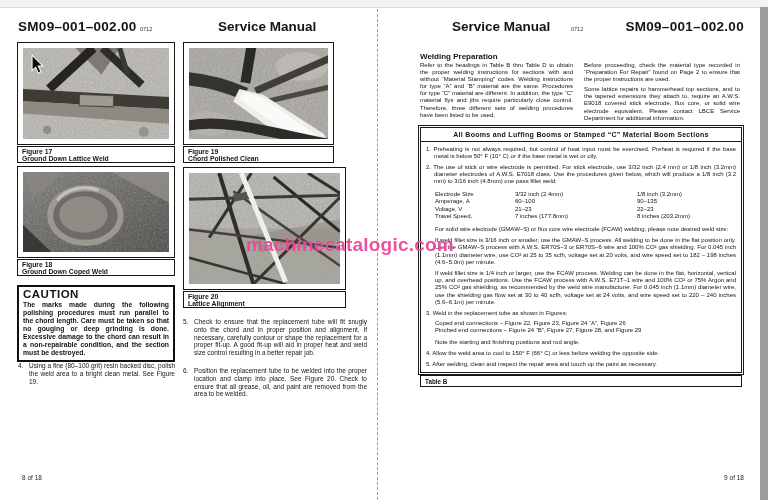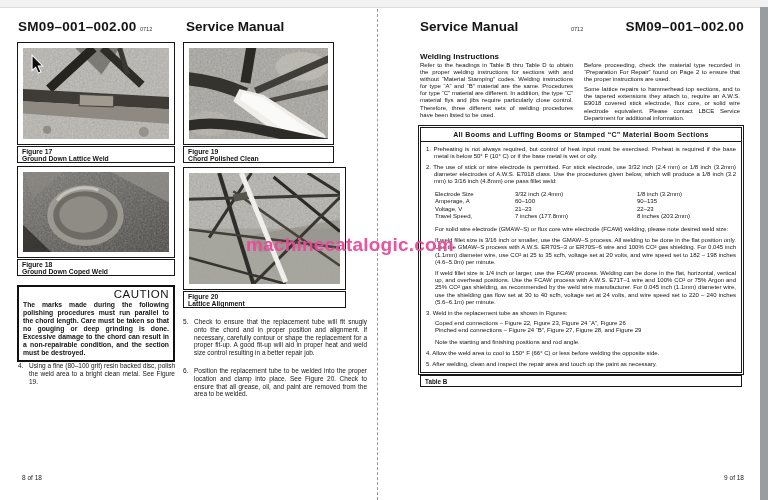--- a/index.html
+++ b/index.html
@@ -5,30 +5,30 @@
   html,body{margin:0;padding:0;background:#fff;}
   .screen{position:relative;width:768px;height:500px;background:#fff;overflow:hidden;
     font-family:"Liberation Sans","DejaVu Sans",sans-serif;color:#141414;}
   .abs{position:absolute;box-sizing:border-box;}
 
   .top-strip{position:absolute;top:0;left:0;width:768px;height:7px;background:#f2f2f3;border-bottom:1px solid #ddd;z-index:60;}
   .scrollbar{position:absolute;right:0;top:7px;width:8px;height:493px;background:#9a9da0;z-index:61;}
   .divider{position:absolute;left:377px;top:9px;height:491px;width:0;border-left:1px dashed #999;z-index:5;}
 
   .page-head-code{font-weight:bold;font-size:13.5px;letter-spacing:0.3px;white-space:nowrap;}
-  .page-head-title{font-weight:bold;font-size:13.5px;white-space:nowrap;}
+  .page-head-title{font-weight:bold;font-size:13.5px;white-space:nowrap;margin-left:32px;}
   .rev{font-size:5.5px;color:#333;white-space:nowrap;}
 
   .fig{border:1.5px solid #161616;background:#fff;padding:5px;}
   .fig svg{display:block;width:100%;height:100%;}
   .figcap{border:1.5px solid #161616;background:#fff;padding:1px 2px 1px 4px;
     font-weight:bold;font-size:6.8px;line-height:7.3px;overflow:hidden;white-space:nowrap;}
 
   .caution{border:2px solid #101010;padding:1px 4px 3px;background:#fff;}
-  .caution-title{font-size:11.5px;font-weight:normal;text-align:right;letter-spacing:0.5px;}
+  .caution-title{font-size:11.5px;font-weight:bold;text-align:left;letter-spacing:0.5px;}
   .caution-text{font-size:6.8px;font-weight:bold;line-height:8px;text-align:justify;margin-top:1px;}
 
   .step{display:flex;font-size:6.5px;line-height:7.8px;}
   .step-num{width:11px;flex:none;}
   .step-text{flex:1;text-align:justify;}
 
   .sec-head{font-size:8px;font-weight:bold;}
   .body-col{font-size:6px;line-height:7.1px;text-align:justify;}
   .body-col p{margin:0 0 3px 0;}
 
@@ -180,21 +180,21 @@
     </div>
 
     <div class="abs footer" style="left:22px;top:474px;">8 of 18</div>
   </div>
 
   <div>
     <div class="abs page-head-title" style="left:420px;top:19px;">Service Manual</div>
     <div class="abs rev" style="left:571px;top:26px;">0712</div>
     <div class="abs page-head-code" style="left:600px;top:19px;width:144px;text-align:right;">SM09–001–002.00</div>
 
-    <div class="abs sec-head" style="left:420px;top:52px;">Welding Instructions</div>
+    <div class="abs sec-head" style="left:420px;top:52px;">Welding Preparation</div>
 
     <div class="abs body-col" style="left:420px;top:62px;width:153px;">
       <p>Refer to the headings in Table B thru Table D to obtain the proper welding instructions for sections with and without “Material Stamping” codes.  Welding instructions for type “A” and “B” material are the same.  Procedures for type “C” material are different.  In addition, the type “C” material flys and jibs require particularly close control.  Therefore, three different sets of welding procedures have been listed to be used.</p>
     </div>
     <div class="abs body-col" style="left:584px;top:62px;width:156px;">
       <p>Before proceeding, check the material type recorded in “Preparation For Repair” found on Page 2 to ensure that the proper instructions are used.</p>
       <p>Some lattice repairs to hammerhead top sections, and to the tapered extensions they attach to, require an A.W.S. E9018 covered stick electrode, flux core, or solid wire electrode equivalent.  Please contact LBCE Service Department for additional information.</p>
     </div>
 
     <div class="abs" style="left:420px;top:127px;width:322px;">

